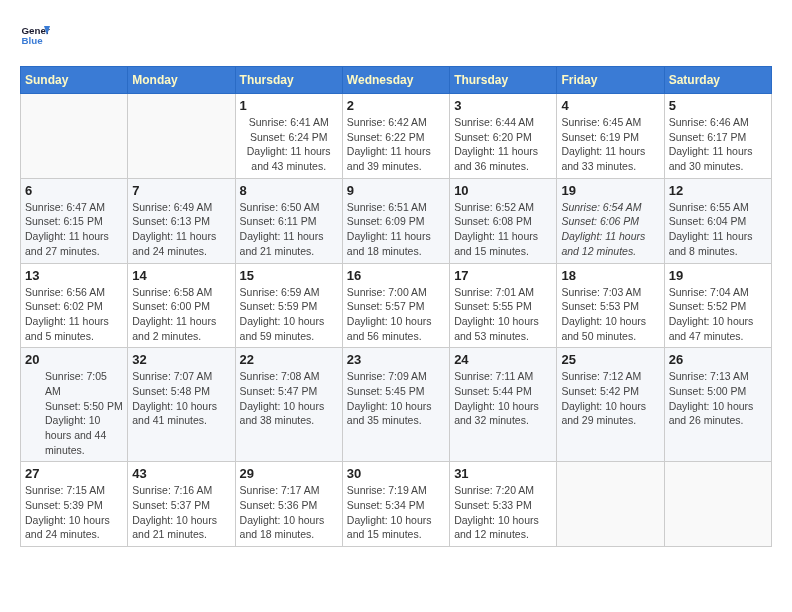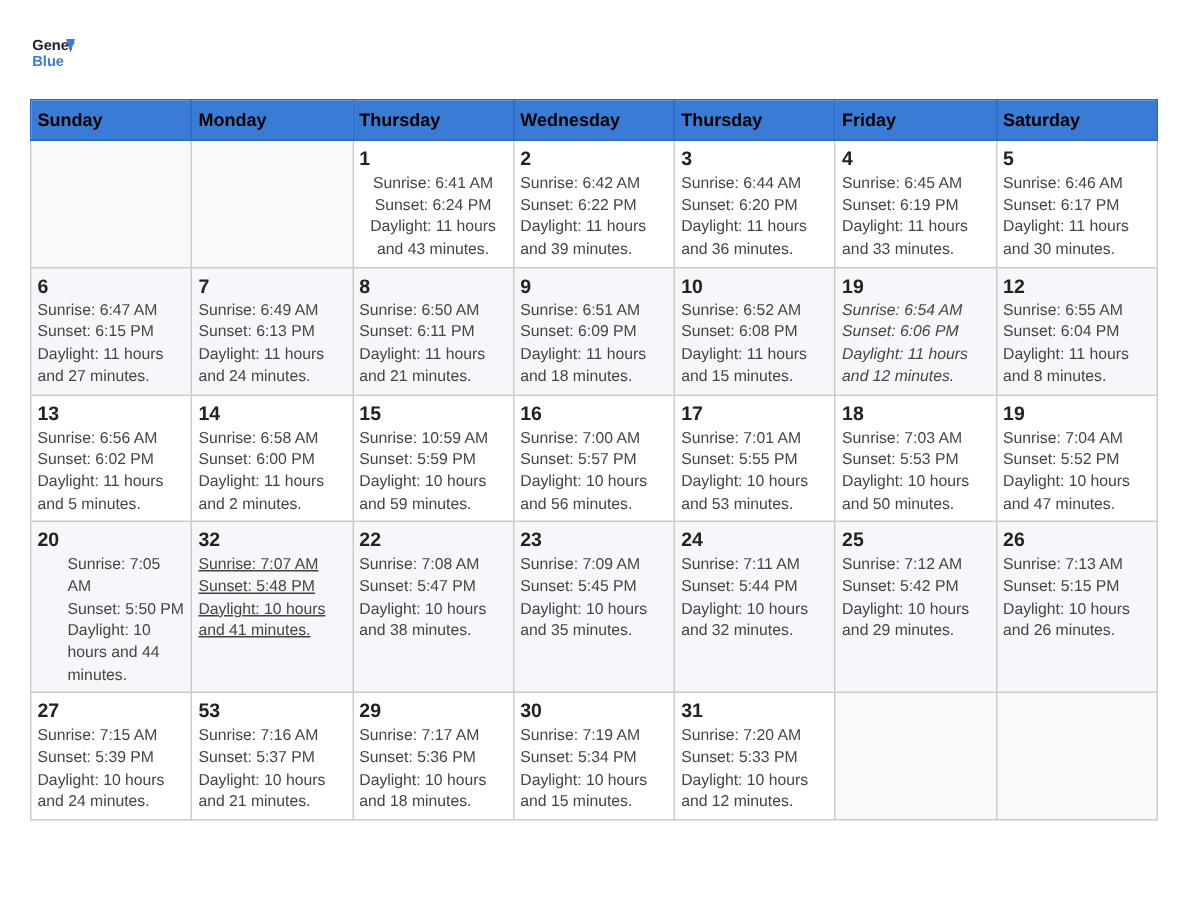--- a/index.html
+++ b/index.html
@@ -37,21 +37,21 @@
       font-size: 14px;
       color: #555;
     }
     .calendar {
       width: 100%;
       border-collapse: collapse;
       font-size: 11px;
     }
     .calendar th {
       background-color: #3a7bd5;
-      color: #000000;
+      color: #fef9c3;
       padding: 6px 4px;
       text-align: left;
       font-size: 12px;
       font-weight: 600;
       border: 1px solid #2a6bc5;
     }
     .calendar td {
       border: 1px solid #ccc;
       vertical-align: top;
       padding: 4px;
@@ -200,21 +200,21 @@
 Daylight: 11 hours and 5 minutes.</div>
         </td>
         <td>
           <div class="day-num">14</div>
           <div class="day-info" style="white-space: pre-line;">Sunrise: 6:58 AM
 Sunset: 6:00 PM
 Daylight: 11 hours and 2 minutes.</div>
         </td>
         <td>
           <div class="day-num">15</div>
-          <div class="day-info" style="white-space: pre-line;">Sunrise: 10:59 AM
+          <div class="day-info" style="white-space: pre-line;">Sunrise: 6:59 AM
 Sunset: 5:59 PM
 Daylight: 10 hours and 59 minutes.</div>
         </td>
         <td>
           <div class="day-num">16</div>
           <div class="day-info" style="white-space: pre-line;">Sunrise: 7:00 AM
 Sunset: 5:57 PM
 Daylight: 10 hours and 56 minutes.</div>
         </td>
         <td>
@@ -238,21 +238,21 @@
       </tr>
       <tr>
         <td>
           <div class="day-num">20</div>
           <div class="day-info" style="white-space: pre-line; margin-left: 20px;">Sunrise: 7:05 AM
 Sunset: 5:50 PM
 Daylight: 10 hours and 44 minutes.</div>
         </td>
         <td>
           <div class="day-num">32</div>
-          <div class="day-info" style="white-space: pre-line; text-decoration: underline;">Sunrise: 7:07 AM
+          <div class="day-info" style="white-space: pre-line;">Sunrise: 7:07 AM
 Sunset: 5:48 PM
 Daylight: 10 hours and 41 minutes.</div>
         </td>
         <td>
           <div class="day-num">22</div>
           <div class="day-info" style="white-space: pre-line;">Sunrise: 7:08 AM
 Sunset: 5:47 PM
 Daylight: 10 hours and 38 minutes.</div>
         </td>
         <td>
@@ -269,33 +269,33 @@
         </td>
         <td>
           <div class="day-num">25</div>
           <div class="day-info" style="white-space: pre-line;">Sunrise: 7:12 AM
 Sunset: 5:42 PM
 Daylight: 10 hours and 29 minutes.</div>
         </td>
         <td>
           <div class="day-num">26</div>
           <div class="day-info" style="white-space: pre-line;">Sunrise: 7:13 AM
-Sunset: 5:15 PM
+Sunset: 5:00 PM
 Daylight: 10 hours and 26 minutes.</div>
         </td>
       </tr>
       <tr>
         <td>
           <div class="day-num">27</div>
           <div class="day-info" style="white-space: pre-line;">Sunrise: 7:15 AM
 Sunset: 5:39 PM
 Daylight: 10 hours and 24 minutes.</div>
         </td>
         <td>
-          <div class="day-num">53</div>
+          <div class="day-num">43</div>
           <div class="day-info" style="white-space: pre-line;">Sunrise: 7:16 AM
 Sunset: 5:37 PM
 Daylight: 10 hours and 21 minutes.</div>
         </td>
         <td>
           <div class="day-num">29</div>
           <div class="day-info" style="white-space: pre-line;">Sunrise: 7:17 AM
 Sunset: 5:36 PM
 Daylight: 10 hours and 18 minutes.</div>
         </td>

